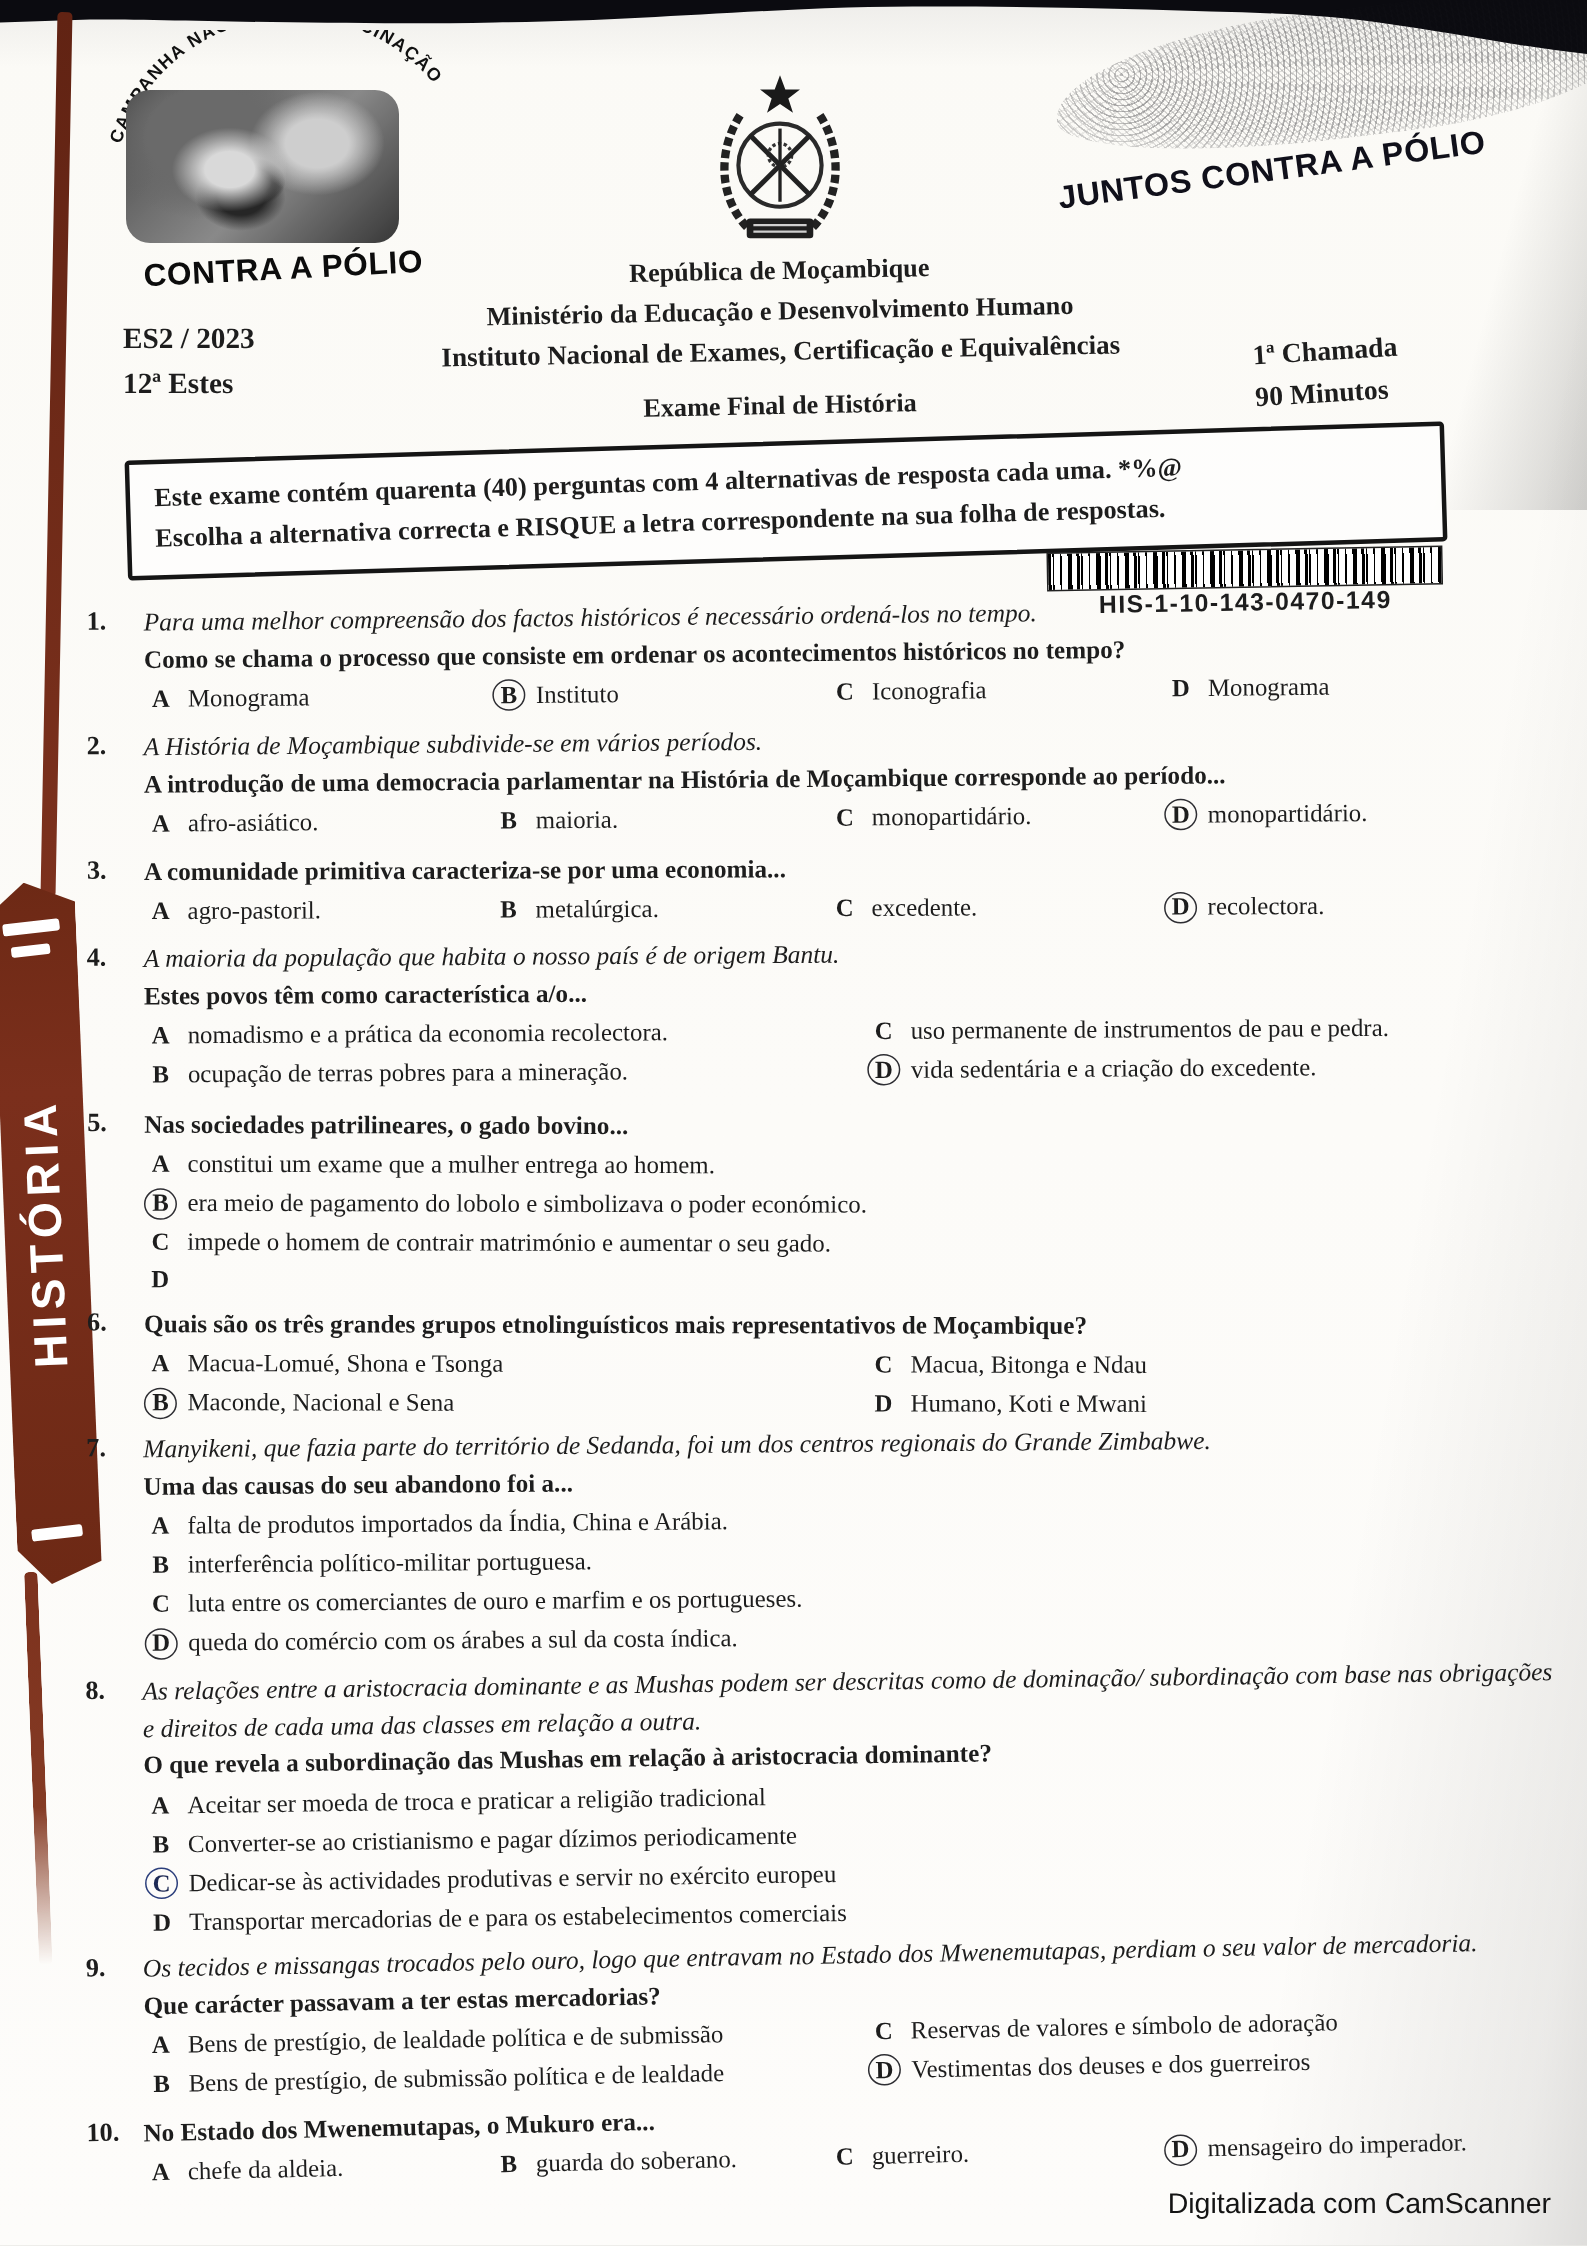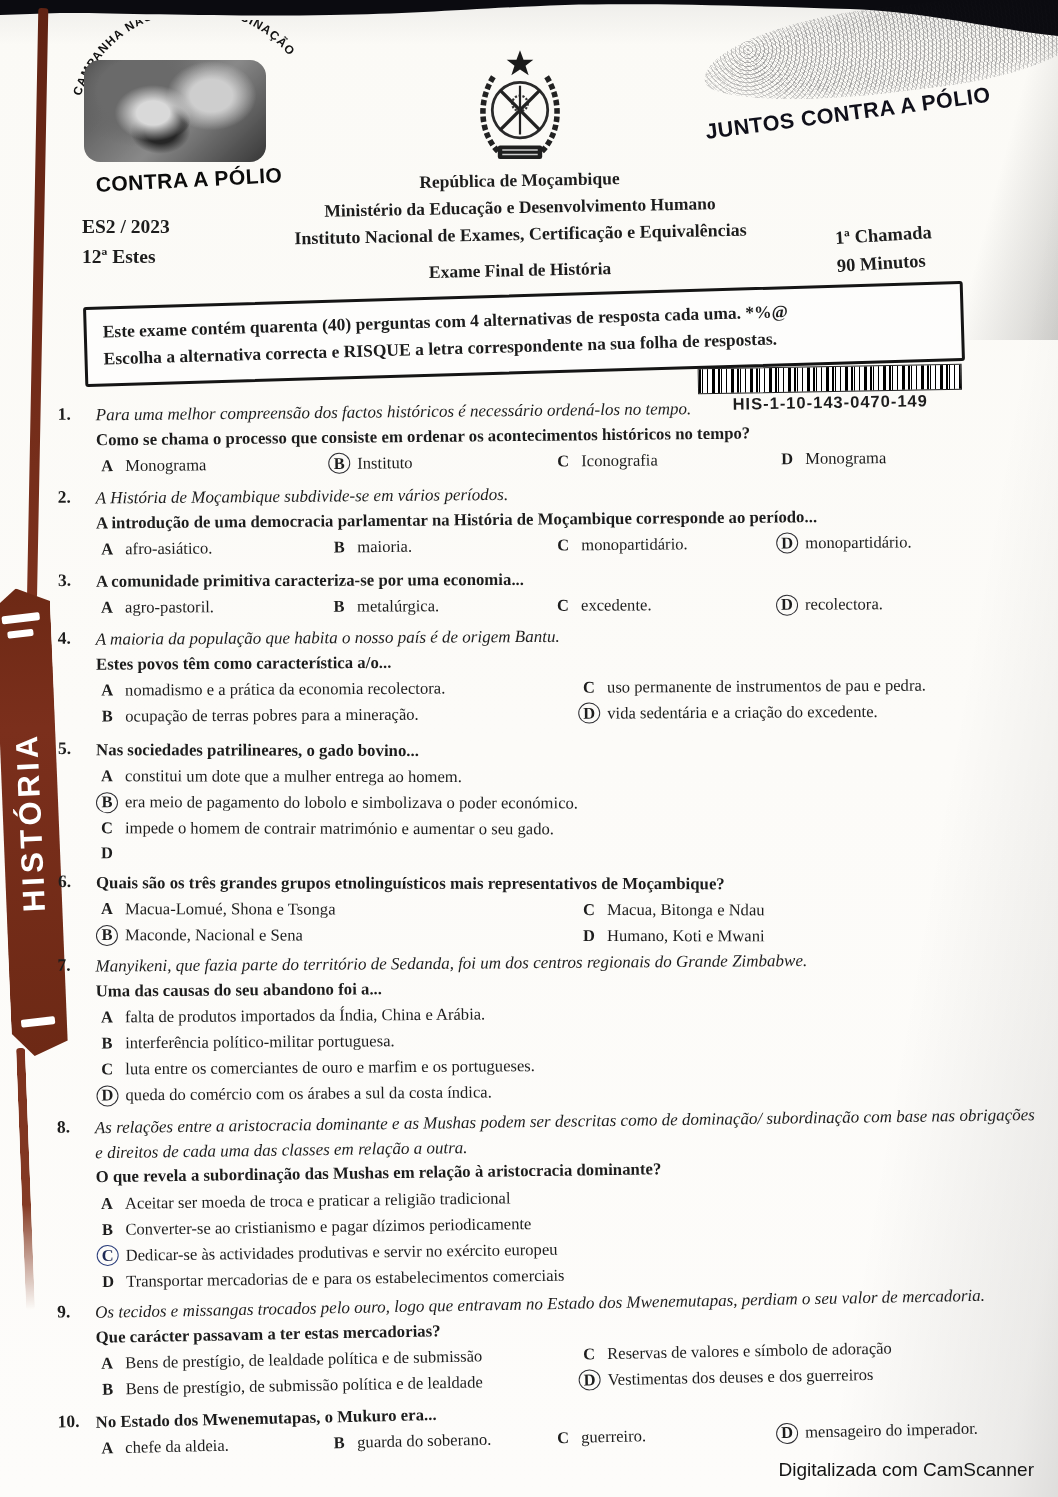--- a/index.html
+++ b/index.html
@@ -297,21 +297,21 @@
           </div>
         </div>
       </div>
       <div class="q t4">
         <div class="qnum">5.</div>
         <div class="qbody">
           <div class="stem">Nas sociedades patrilineares, o gado bovino...</div>
           <div class="opts stack">
             <div class="opt">
               <span class="letter">A</span>
-              <span class="otext">constitui um dote que a mulher entrega ao homem.</span>
+              <span class="otext">constitui um exame que a mulher entrega ao homem.</span>
             </div>
             <div class="opt">
               <span class="letter circled">B</span>
               <span class="otext">era meio de pagamento do lobolo e simbolizava o poder económico.</span>
             </div>
             <div class="opt">
               <span class="letter">C</span>
               <span class="otext">impede o homem de contrair matrimónio e aumentar o seu gado.</span>
             </div>
             <div class="opt">

